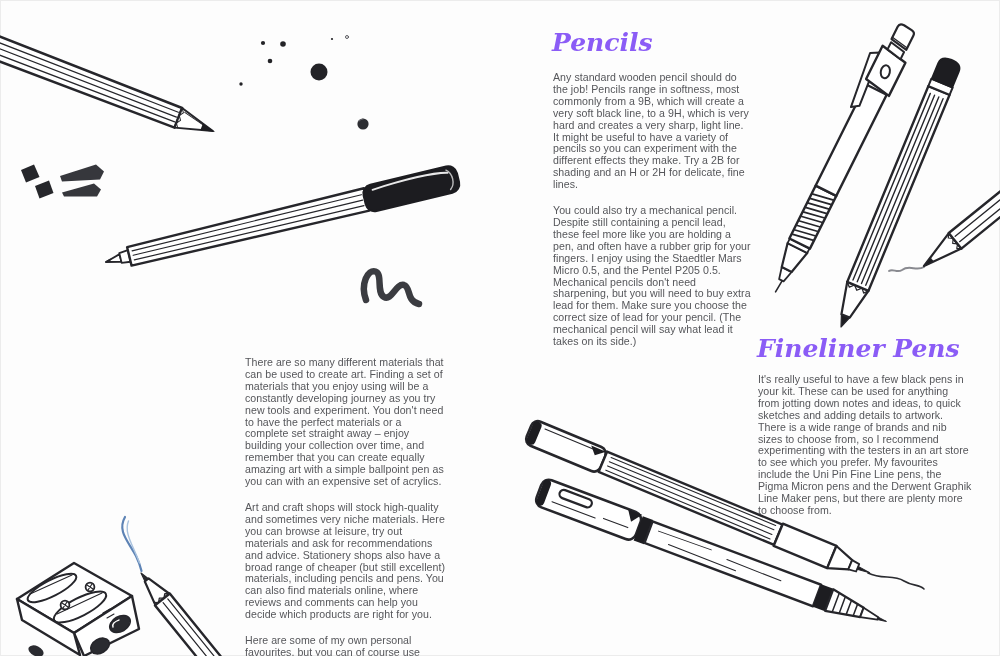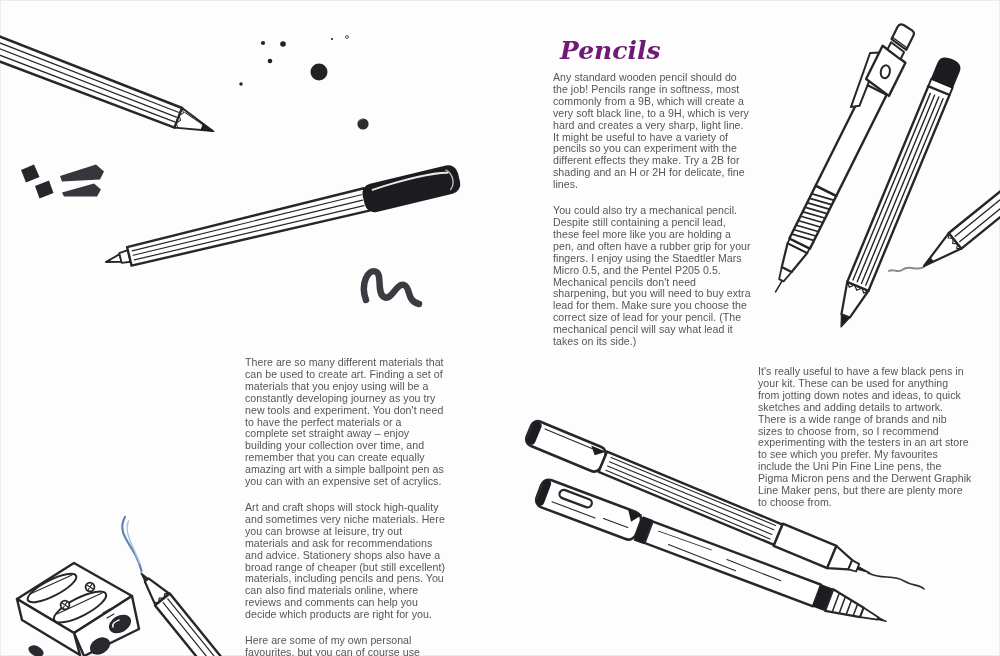--- a/index.html
+++ b/index.html
@@ -3,31 +3,31 @@
 <meta charset="utf-8">
 <style>
   html,body{margin:0;padding:0;background:#ffffff;}
   #spread{
     position:relative;width:1000px;height:656px;background:#fdfdfd;
     overflow:hidden;font-family:"Liberation Sans",sans-serif;
     box-shadow:inset 0 0 0 1px #ececec;
   }
   #art{position:absolute;left:0;top:0;width:1000px;height:656px;}
   .script{
-    position:absolute;margin:8px;color:#701a75;
+    position:absolute;margin:0;color:#8b5cf6;
     font-family:"DejaVu Serif",serif;font-style:italic;font-weight:700;
   }
   .title-materials{left:28px;top:330px;font-size:44px;letter-spacing:-1px;}
   .h-pencils{left:552px;top:28px;font-size:25px;}
   .h-fineliner{left:757px;top:334px;font-size:25px;}
   .col{position:absolute;color:#55565a;font-size:10.6px;line-height:11.9px;letter-spacing:0.05px;}
   .col p{margin:8px 0 14px 0;}
   .col-materials{left:245px;top:349px;width:201px;}
   .col-pencils{left:553px;top:64px;width:199px;}
-  .col-fineliner{left:758px;top:358px;width:214px;}
+  .col-fineliner{left:758px;top:366px;width:214px;}
   svg *{vector-effect:none;}
 </style>
 </head>
 <body>
 
 <div id="spread">
 
   <svg id="art" viewBox="0 0 1000 656" fill="none" stroke-linecap="round" stroke-linejoin="round">
 
     <g transform="translate(-14,44) rotate(21)" stroke="#26262b">
@@ -180,18 +180,19 @@
     <p>Here are some of my own personal favourites, but you can of course use anything you prefer:</p>
   </div>
 
   <h2 class="script h-pencils">Pencils</h2>
 
   <div class="col col-pencils">
     <p>Any standard wooden pencil should do the job! Pencils range in softness, most commonly from a 9B, which will create a very soft black line, to a 9H, which is very hard and creates a very sharp, light line. It might be useful to have a variety of pencils so you can experiment with the different effects they make. Try a 2B for shading and an H or 2H for delicate, fine lines.</p>
     <p>You could also try a mechanical pencil. Despite still containing a pencil lead, these feel more like you are holding a pen, and often have a rubber grip for your fingers. I enjoy using the Staedtler Mars Micro 0.5, and the Pentel P205 0.5. Mechanical pencils don't need sharpening, but you will need to buy extra lead for them. Make sure you choose the correct size of lead for your pencil. (The mechanical pencil will say what lead it takes on its side.)</p>
   </div>
 
+  <h2 class="script h-fineliner">Fineliner Pens</h2>
 
   <div class="col col-fineliner">
     <p>It's really useful to have a few black pens in your kit. These can be used for anything from jotting down notes and ideas, to quick sketches and adding details to artwork. There is a wide range of brands and nib sizes to choose from, so I recommend experimenting with the testers in an art store to see which you prefer. My favourites include the Uni Pin Fine Line pens, the Pigma Micron pens and the Derwent Graphik Line Maker pens, but there are plenty more to choose from.</p>
   </div>
 
 </div>
 
 </body></html>

